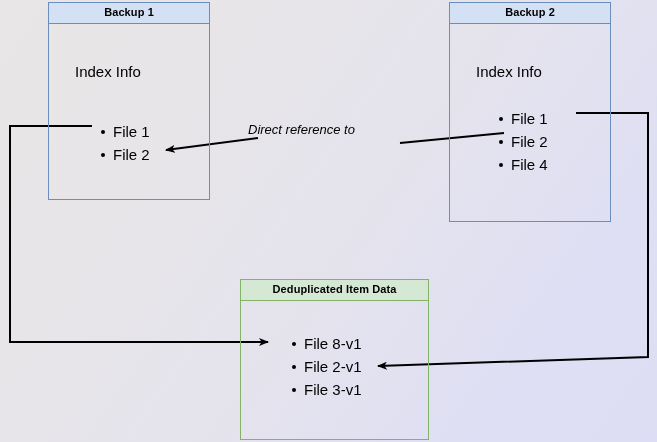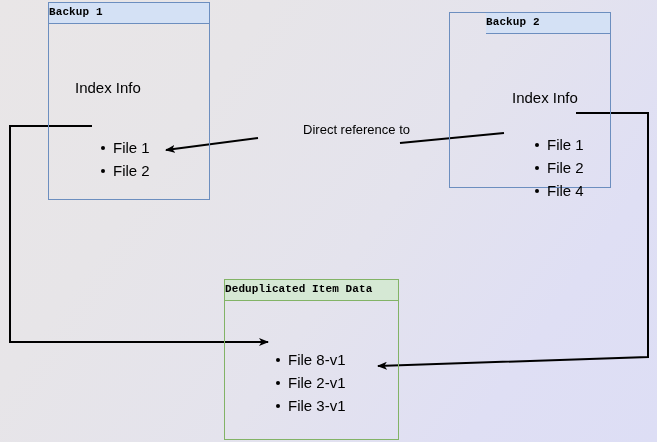--- a/index.html
+++ b/index.html
@@ -32,38 +32,36 @@
     border: 1px solid #6c8ebf;
     background: transparent;
   }
   .node.green {
     border-color: #82b366;
   }
   .node-header {
     box-sizing: border-box;
     height: 21px;
     line-height: 19px;
-    text-align: left;
+    text-align: center;
     font-size: 11px;
     font-weight: bold;
     color: #000;
     background: #d4e1f5;
     border-bottom: 1px solid #6c8ebf;
     letter-spacing: .1px;
-    font-family: Liberation Mono, monospace;
   }
   .node.green .node-header {
     background: #d5e8d4;
     border-bottom-color: #82b366;
   }
   .node-body {
     position: relative;
     box-sizing: border-box;
     height: calc(100% - 21px);
-    margin-top: 16px;
   }
   .index-title {
     position: absolute;
     font-size: 15px;
     color: #000;
     white-space: nowrap;
   }
   .file-list {
     position: absolute;
     margin: 0;
@@ -86,22 +84,23 @@
     width: 4px;
     height: 4px;
     border-radius: 50%;
     background: #000;
   }
   .edge-label {
     position: absolute;
     font-size: 13px;
     line-height: 17px;
     color: #000;
-    text-align: right;
+    text-align: left;
     white-space: nowrap;
+    font-style: italic;
   }
 </style>
 </head>
 <body>
 
 <div id="canvas">
 
   <svg id="edges" viewBox="0 0 657 442" width="657" height="442" xmlns="http://www.w3.org/2000/svg">
     <defs>
       <marker id="arrow" markerWidth="10" markerHeight="8" refX="9" refY="4" orient="auto" markerUnits="userSpaceOnUse">
@@ -122,33 +121,33 @@
     <div class="node-header">Backup 1</div>
     <div class="node-body">
       <div class="index-title" style="left:26px; top:39px;">Index Info</div>
       <ul class="file-list" style="left:51px; top:96px;">
         <li>File 1</li>
         <li>File 2</li>
       </ul>
     </div>
   </div>
 
-  <div class="node" style="left:449px; top:12px; width:162px; height:176px;padding-left:36px;">
+  <div class="node" style="left:449px; top:2px; width:162px; height:220px;">
     <div class="node-header">Backup 2</div>
     <div class="node-body">
       <div class="index-title" style="left:26px; top:39px;">Index Info</div>
       <ul class="file-list" style="left:48px; top:83px;">
         <li>File 1</li>
         <li>File 2</li>
         <li>File 4</li>
       </ul>
     </div>
   </div>
 
-  <div class="node green" style="left:224px; top:279px; width:175px; height:161px;">
+  <div class="node green" style="left:240px; top:279px; width:189px; height:161px;">
     <div class="node-header">Deduplicated Item Data</div>
     <div class="node-body">
       <ul class="file-list" style="left:50px; top:31px;">
         <li>File 8-v1</li>
         <li>File 2-v1</li>
         <li>File 3-v1</li>
       </ul>
     </div>
   </div>
 

